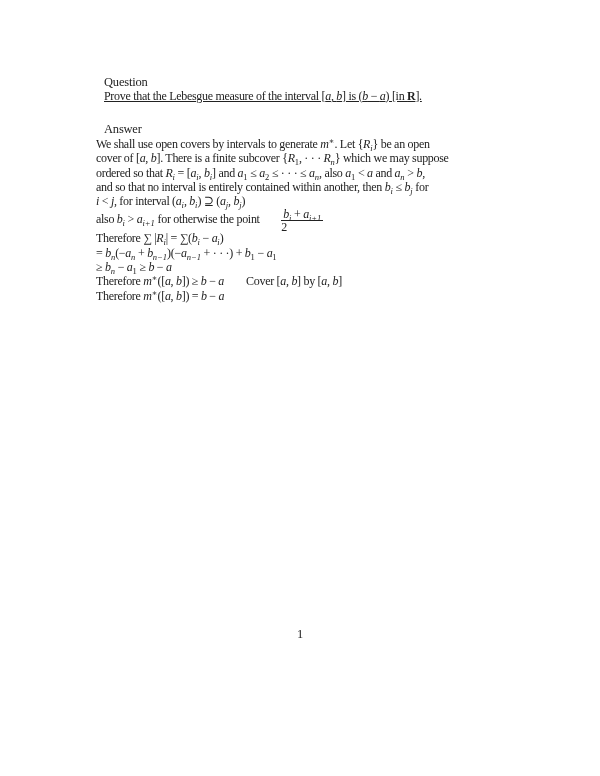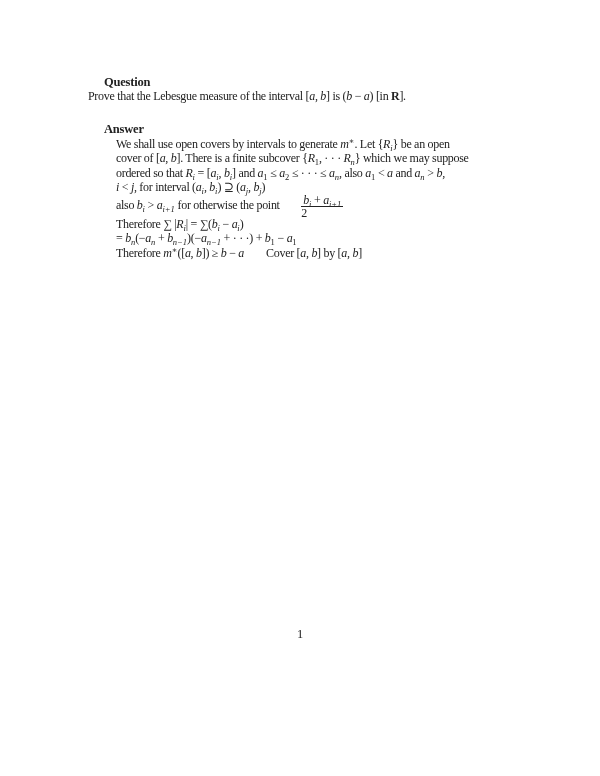--- a/index.html
+++ b/index.html
@@ -6,33 +6,33 @@
   .page{
     position:relative;
     width:600px;height:776px;
     background:#ffffff;
     font-family:"Liberation Serif","DejaVu Serif",serif;
     color:#222222;
     overflow:hidden;
   }
   .heading{
     position:absolute;left:104px;
-    font-weight:bold;font-size:12.5px;letter-spacing:-0.2px;
+    font-weight:normal;font-size:12.5px;letter-spacing:-0.2px;
     white-space:nowrap;
   }
   #question-heading{top:75px;}
   #answer-heading{top:122px;text-align:center;}
   .line{
     font-size:12px;letter-spacing:-0.3px;
     white-space:nowrap;
     height:14.3px;line-height:14.3px;
   }
   .line.tall{height:23px;line-height:23px;}
-  #question-line{position:absolute;left:88px;top:89px;}
-  #answer-body{position:absolute;left:116px;top:137px;width:400px;}
+  #question-line{position:absolute;left:104px;top:89px;text-decoration:underline;}
+  #answer-body{position:absolute;left:96px;top:137px;width:400px;}
   .it{font-style:italic;}
   .bf{font-weight:bold;font-style:normal;}
   sub{font-size:8.5px;letter-spacing:0;vertical-align:-2.5px;line-height:0;}
   sup{font-size:8.5px;letter-spacing:0;vertical-align:4px;line-height:0;}
   .frac{
     display:inline-flex;flex-direction:column;
     vertical-align:middle;text-align:left;
     margin:0 19px;
   }
   .frac .num{display:block;height:11px;line-height:11px;padding:0 2px;}
@@ -50,24 +50,27 @@
   <div class="heading" id="question-heading">Question</div>
 
   <div class="line" id="question-line"><span>Prove that the Lebesgue measure of the interval [</span><span class="it">a</span><span>, </span><span class="it">b</span><span>] is (</span><span class="it">b</span><span> − </span><span class="it">a</span><span>) [in </span><span class="bf">R</span><span>].</span></div>
 
   <div class="heading" id="answer-heading">Answer</div>
 
   <div id="answer-body">
       <div class="line"><span>We shall use open covers by intervals to generate </span><span class="it">m</span><sup>∗</sup><span>. Let {</span><span class="it">R</span><sub class="it">i</sub><span>} be an open</span></div>
       <div class="line"><span>cover of [</span><span class="it">a</span><span>, </span><span class="it">b</span><span>]. There is a finite subcover {</span><span class="it">R</span><sub>1</sub><span>, · · · </span><span class="it">R</span><sub class="it">n</sub><span>} which we may suppose</span></div>
       <div class="line"><span>ordered so that </span><span class="it">R</span><sub class="it">i</sub><span> = [</span><span class="it">a</span><sub class="it">i</sub><span>, </span><span class="it">b</span><sub class="it">i</sub><span>] and </span><span class="it">a</span><sub>1</sub><span> ≤ </span><span class="it">a</span><sub>2</sub><span> ≤ · · · ≤ </span><span class="it">a</span><sub class="it">n</sub><span>, also </span><span class="it">a</span><sub>1</sub><span> &lt; </span><span class="it">a</span><span> and </span><span class="it">a</span><sub class="it">n</sub><span> &gt; </span><span class="it">b</span><span>,</span></div>
+      <div class="line"><span>and so that no interval is entirely contained within another, then </span><span class="it">b</span><sub class="it">i</sub><span> ≤ </span><span class="it">b</span><sub class="it">j</sub><span> for</span></div>
       <div class="line"><span class="it">i</span><span> &lt; </span><span class="it">j</span><span>, for interval (</span><span class="it">a</span><sub class="it">i</sub><span>, </span><span class="it">b</span><sub class="it">i</sub><span>) ⊇ (</span><span class="it">a</span><sub class="it">j</sub><span>, </span><span class="it">b</span><sub class="it">j</sub><span>)</span></div>
       <div class="line tall"><span>also </span><span class="it">b</span><sub class="it">i</sub><span> &gt; </span><span class="it">a</span><sub class="it">i+1</sub><span> for otherwise the point </span><span class="frac">
           <span class="num"><span class="it">b</span><sub class="it">i</sub><span> + </span><span class="it">a</span><sub class="it">i+1</sub></span>
           <span class="den"><span>2</span></span>
         </span></div>
       <div class="line"><span>Therefore ∑ |</span><span class="it">R</span><sub class="it">i</sub><span>| = ∑(</span><span class="it">b</span><sub class="it">i</sub><span> − </span><span class="it">a</span><sub class="it">i</sub><span>)</span></div>
       <div class="line"><span>= </span><span class="it">b</span><sub class="it">n</sub><span>(−</span><span class="it">a</span><sub class="it">n</sub><span> + </span><span class="it">b</span><sub class="it">n−1</sub><span>)(−</span><span class="it">a</span><sub class="it">n−1</sub><span> + · · ·) + </span><span class="it">b</span><sub>1</sub><span> − </span><span class="it">a</span><sub>1</sub></div>
+      <div class="line"><span>≥ </span><span class="it">b</span><sub class="it">n</sub><span> − </span><span class="it">a</span><sub>1</sub><span> ≥ </span><span class="it">b</span><span> − </span><span class="it">a</span></div>
       <div class="line"><span>Therefore </span><span class="it">m</span><sup>∗</sup><span>([</span><span class="it">a</span><span>, </span><span class="it">b</span><span>]) ≥ </span><span class="it">b</span><span> − </span><span class="it">a</span><span class="note"><span>Cover [</span><span class="it">a</span><span>, </span><span class="it">b</span><span>] by [</span><span class="it">a</span><span>, </span><span class="it">b</span><span>]</span></span></div>
+      <div class="line"><span>Therefore </span><span class="it">m</span><sup>∗</sup><span>([</span><span class="it">a</span><span>, </span><span class="it">b</span><span>]) = </span><span class="it">b</span><span> − </span><span class="it">a</span></div>
     </div>
 
   <div id="page-number">1</div>
 </div>
 
 </body></html>

